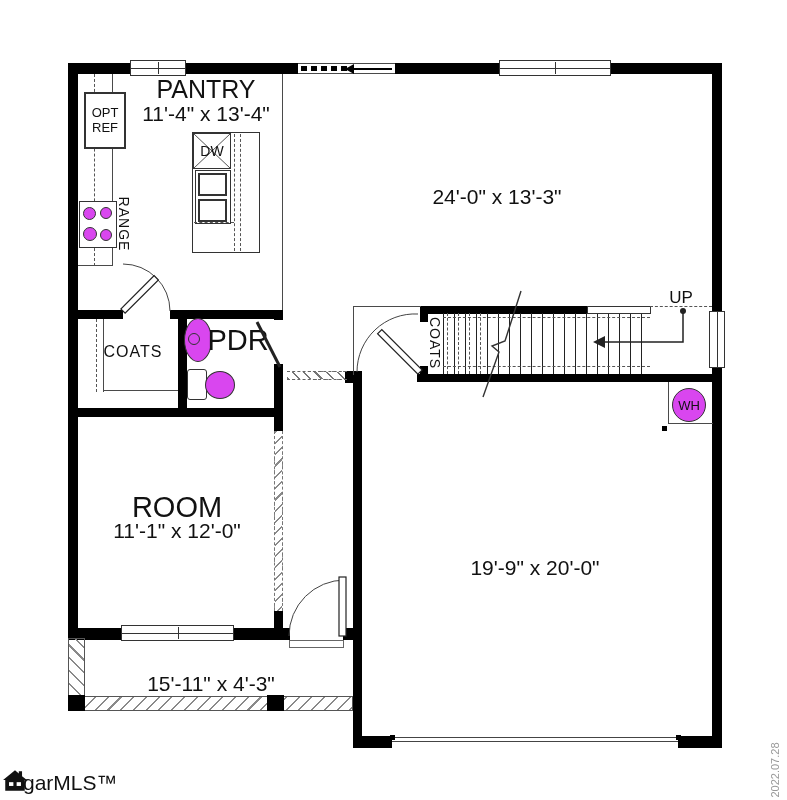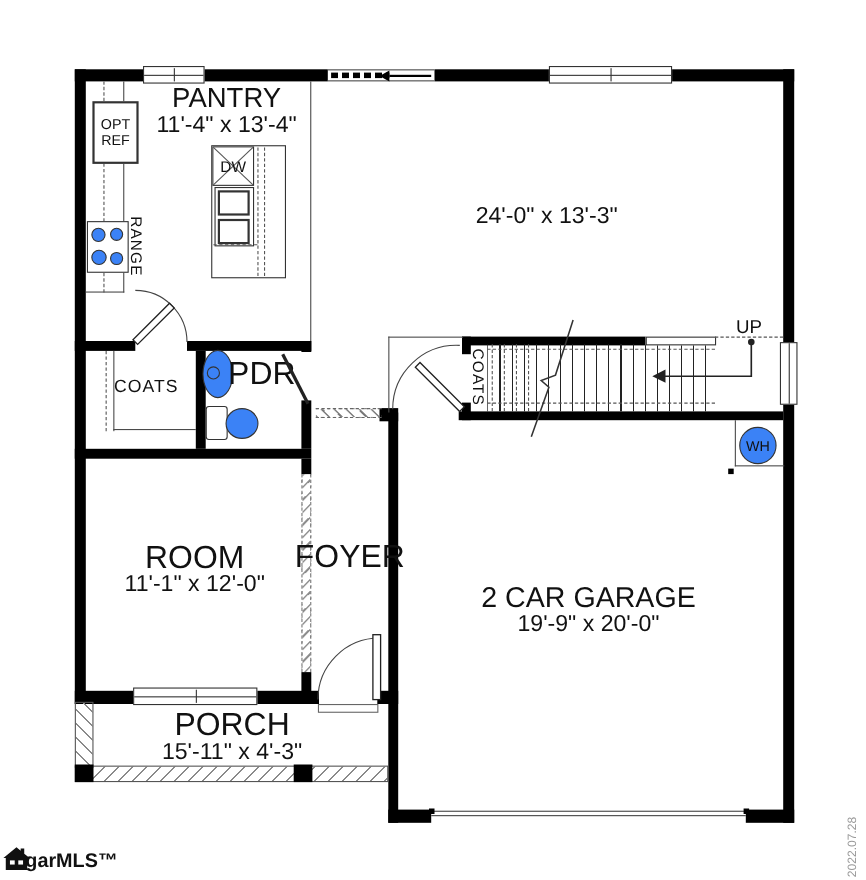--- a/index.html
+++ b/index.html
@@ -20,21 +20,21 @@
   .box{position:absolute;background:#fff;border:1px solid #333;box-sizing:border-box;}
   .hatch45{position:absolute;box-sizing:border-box;border:1px solid #555;
            background:repeating-linear-gradient(45deg,#8a8a8a 0 1.5px,transparent 1.5px 9px);}
   .hatch135{position:absolute;box-sizing:border-box;border:1px solid #555;
            background:repeating-linear-gradient(135deg,#8a8a8a 0 1.5px,transparent 1.5px 9px);}
   .casedv{position:absolute;box-sizing:border-box;border-left:1px dashed #777;border-right:1px dashed #777;
            background:repeating-linear-gradient(135deg,#8a8a8a 0 1.5px,transparent 1.5px 8px);}
   .casedh{position:absolute;box-sizing:border-box;border-top:1px dashed #666;border-bottom:1px dashed #666;
            background:repeating-linear-gradient(45deg,#777 0 1.5px,transparent 1.5px 8px);}
   .treads{position:absolute;background:repeating-linear-gradient(90deg,#222 0 1px,transparent 1px 11px);}
-  .circle{position:absolute;border:1.5px solid #333;border-radius:50%;background:#3b82f6;box-sizing:border-box;}
+  .circle{position:absolute;border:1.5px solid #333;border-radius:50%;background:#d946ef;box-sizing:border-box;}
   .overlay{position:absolute;left:0;top:0;pointer-events:none;}
   .flexc{display:flex;align-items:center;justify-content:center;}
   .post{position:absolute;background:#000;}
 </style>
 </head>
 <body>
 
 <div id="plan">
 
   <div class="wall" style="left:68px;top:63px;width:64px;height:11px;"></div>
@@ -158,33 +158,30 @@
   <div class="post" style="left:267px;top:695px;width:17px;height:16px;"></div>
   <div class="box" style="left:289px;top:640px;width:55px;height:8px;border-color:#666;"></div>
 
   <div class="label" style="left:106px;top:77px;width:200px;font-size:25px;">PANTRY</div>
   <div class="label" style="left:106px;top:103px;width:200px;font-size:21px;">11'-4" x 13'-4"</div>
   <div class="label" style="left:377px;top:186px;width:240px;font-size:21px;">24'-0" x 13'-3"</div>
   <div class="label" style="left:83px;top:344px;width:100px;font-size:16px;letter-spacing:1px;">COATS</div>
   <div class="label" style="left:207px;top:326px;width:62px;font-size:29px;">PDR</div>
   <div class="label" style="left:97px;top:493px;width:160px;font-size:29px;">ROOM</div>
   <div class="label" style="left:97px;top:520px;width:160px;font-size:21px;">11'-1" x 12'-0"</div>
-  <div class="label" style="left:248px;top:492px;width:140px;font-size:29px;">FOYER</div>
-  <div class="label" style="left:405px;top:530px;width:260px;font-size:26px;">2 CAR GARAGE</div>
   <div class="label" style="left:405px;top:557px;width:260px;font-size:21px;">19'-9" x 20'-0"</div>
-  <div class="label" style="left:131px;top:645px;width:160px;font-size:29px;">PORCH</div>
   <div class="label" style="left:131px;top:673px;width:160px;font-size:21px;">15'-11" x 4'-3"</div>
 
   <div style="position:absolute;left:2px;top:768px;display:flex;align-items:center;">
     <svg width="26" height="24" viewBox="0 0 24 22" style="flex:0 0 auto;">
       <path d="M3 21 L3 11 L1 11 L12 2 L15.5 5 L15.5 3 L18.5 3 L18.5 7.5 L23 11 L21 11 L21 21 Z" fill="#111"></path>
       <rect x="6.5" y="13" width="4" height="3.5" fill="#fff"></rect>
       <rect x="13.5" y="13" width="4" height="3.5" fill="#fff"></rect>
     </svg>
-    <span class="label" style="position:relative;left:-5px;top:2px;font-size:18px;font-weight:bold;">garMLS™</span>
+    <span class="label" style="position:relative;left:-5px;top:2px;font-size:21px;font-weight:normal;">garMLS™</span>
   </div>
   <div class="label rotm90" style="left:741px;top:764px;width:70px;height:12px;font-size:11px;color:#999;">2022.07.28</div>
 
   <svg class="overlay" width="787" height="800" viewBox="0 0 787 800">
 
     <line x1="194" y1="134" x2="230" y2="168" stroke="#555" stroke-width="1"></line>
     <line x1="230" y1="134" x2="194" y2="168" stroke="#555" stroke-width="1"></line>
 
     <path d="M170 311 A47 47 0 0 0 123 264" fill="none" stroke="#444" stroke-width="1"></path>
     <g transform="rotate(-45 123 311)">

